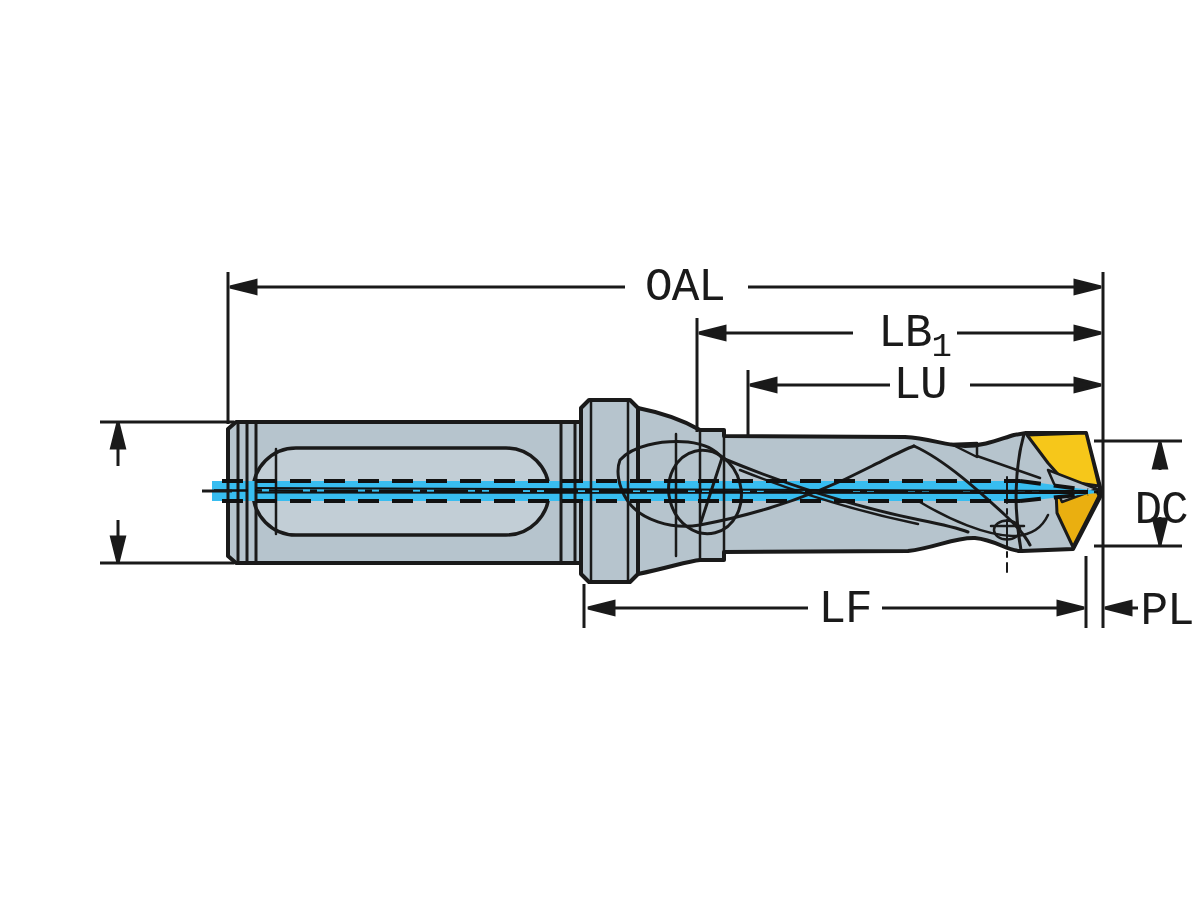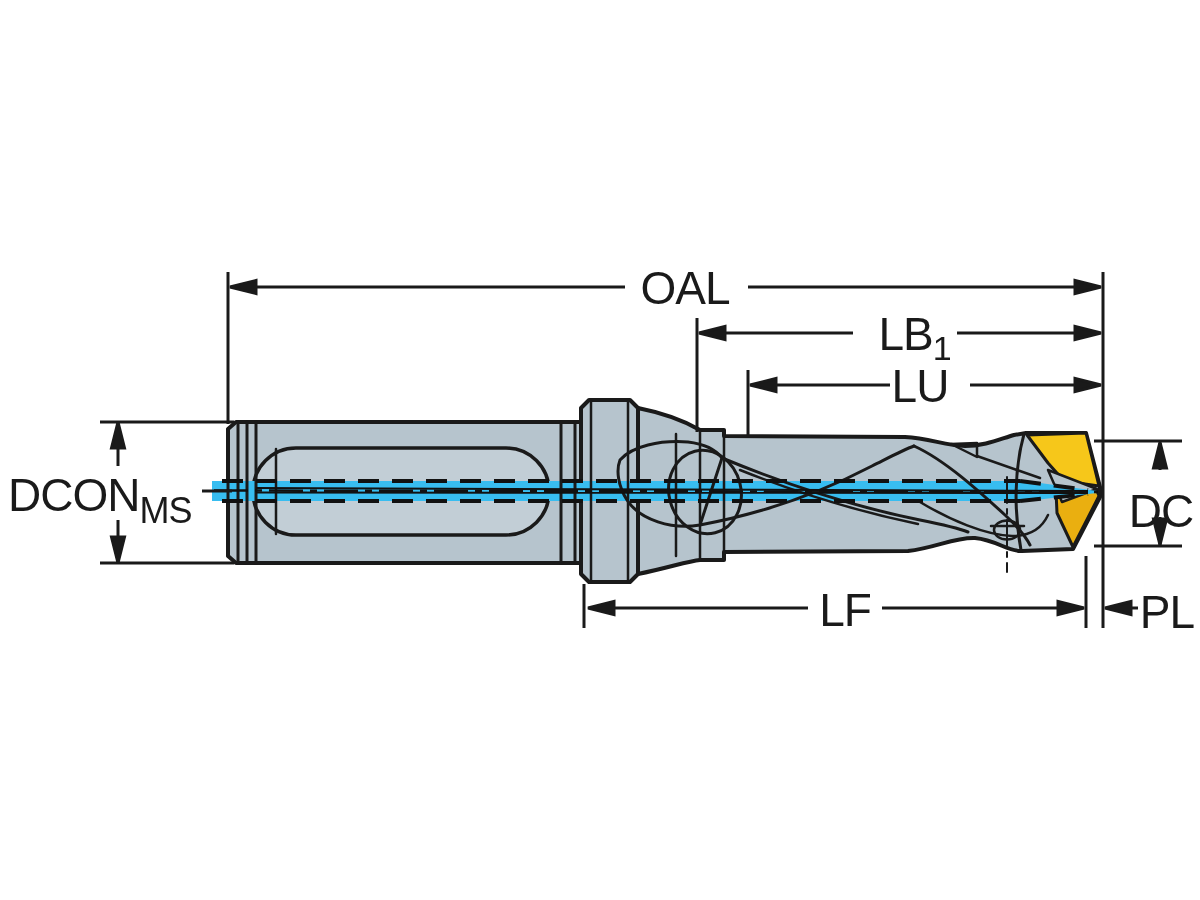--- a/index.html
+++ b/index.html
@@ -1,20 +1,20 @@
 <!DOCTYPE html>
 <html><head>
 <meta charset="utf-8">
 <style>
   html,body{margin:0;padding:0;background:#fff;}
   .stage{
     position:relative;
     width:1200px;height:648px;
     background:#ffffff;
-    font-family:Liberation Sans, sans-serif;
+    font-family:Liberation Mono, monospace;
     overflow:hidden;
   }
   .stage svg{position:absolute;left:0;top:0;}
   .dim-label{
     position:absolute;
     color:#1a1a1a;
     font-size:46px;
     line-height:1;
     white-space:nowrap;
     transform:translate(-50%,-50%);
@@ -200,21 +200,20 @@
     </g>
   </g>
 </svg>
 
 <div class="dim-label" style="left:685px; top:288px;">OAL</div>
 
 <div class="dim-label" style="left:874px; top:334px;margin-left:41px;"><span>LB</span><span class="sub">1</span></div>
 
 <div class="dim-label" style="left:920px; top:386px;">LU</div>
 
-<div class="dim-label left-anchored" style="left:8px; top:495px;"><span>DCON</span><span class="sub-big">MS</span></div>
 
 <div class="dim-label" style="left:1161px; top:492px;margin-top:19px;">DC</div>
 
 <div class="dim-label" style="left:845px; top:610px;text-align:right;">LF</div>
 
 <div class="dim-label" style="left:1167px; top:612px;text-align:center;">PL</div>
 
 </div>
 
 </body></html>

